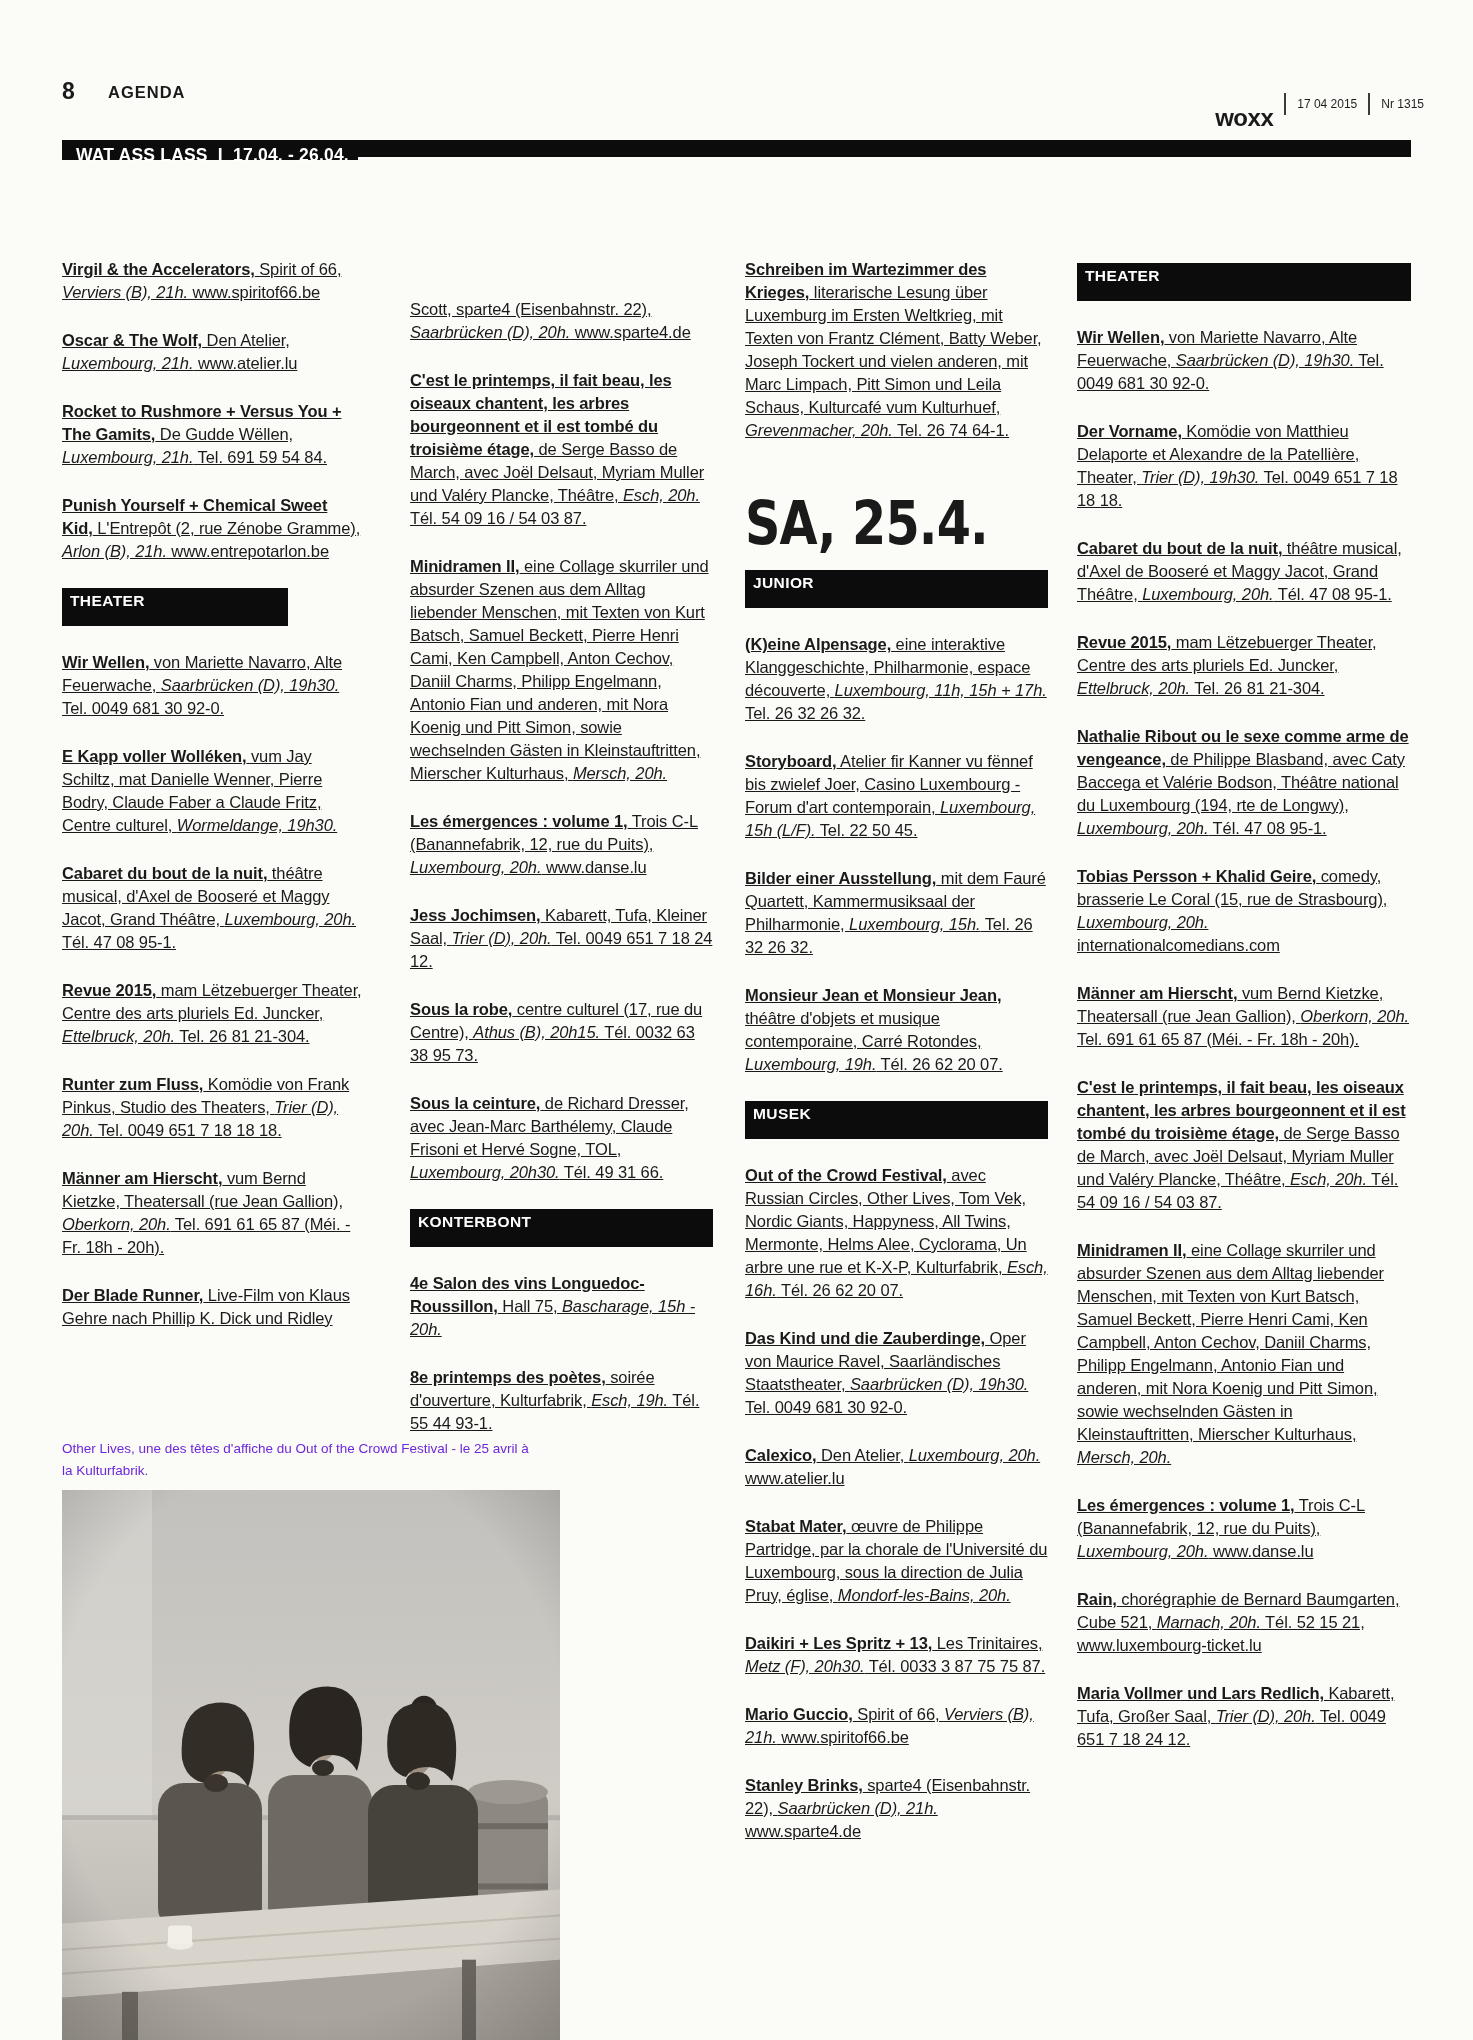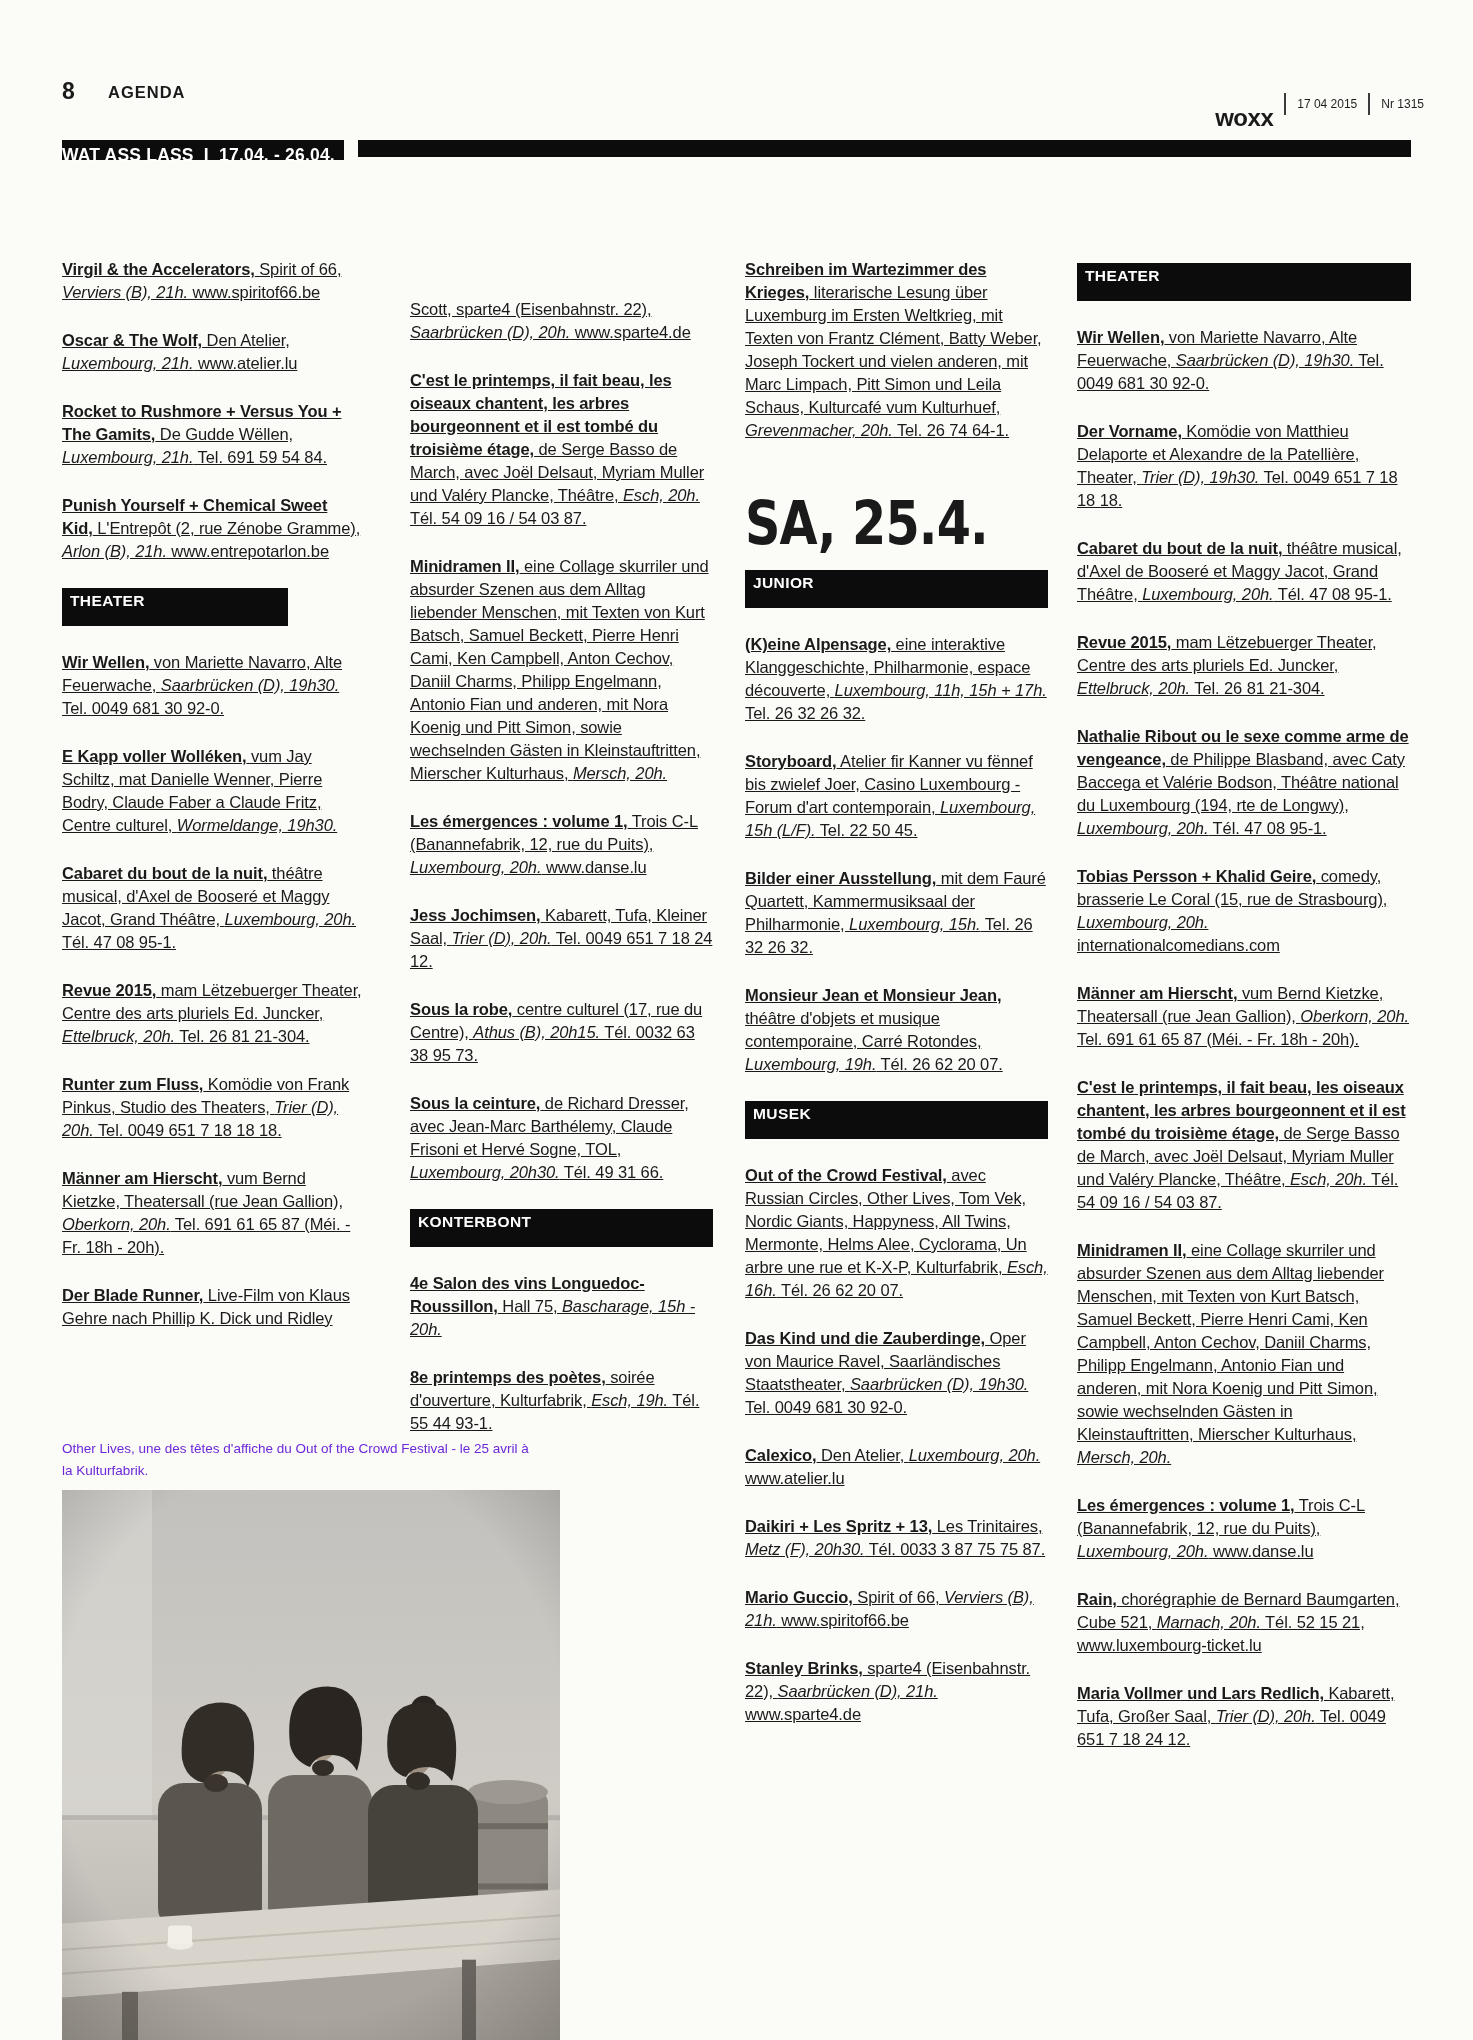--- a/index.html
+++ b/index.html
@@ -16,21 +16,21 @@
   .pageno{position:absolute;left:62px;top:78px;font-size:23px;font-weight:800;letter-spacing:.5px;}
   .rubric{position:absolute;left:108px;top:83px;font-size:16.5px;font-weight:700;letter-spacing:1px;}
   .masthead{position:absolute;right:49px;top:76px;display:flex;align-items:center;}
   .brand{font-size:24px;font-weight:800;letter-spacing:-.5px;margin-top:28px;}
   .mast-sep{width:2px;height:22px;background:#3a3a3a;margin:0 11px;}
   .mast-txt{font-size:12px;font-weight:400;color:#1f1f1f;}
   
   .kicker-label{
     position:absolute;left:62px;top:140px;width:282px;height:20px;
     background:var(--bar,#0c0c0c);color:#fff;font-weight:700;font-size:17.5px;
-    line-height:30px;white-space:pre;letter-spacing:.2px;
+    line-height:30px;padding-left:14px;white-space:pre;letter-spacing:.2px;
   }
   .kicker-line{position:absolute;left:358px;top:140px;width:1053px;height:17px;background:var(--bar,#0c0c0c);}
   
   .col{position:absolute;top:258px;}
   #col1{left:62px;width:300px;}
   #col2{left:410px;width:303px;margin-top:40px;}
   #col3{left:745px;width:303px;}
   #col4{left:1077px;top:263px;width:334px;}
   .entry{font-size:16.5px;line-height:23px;margin:0 0 25px 0;letter-spacing:-.1px;text-decoration:underline;}
   .seg-b{font-weight:700;}
@@ -100,20 +100,21 @@
       <div class="day-heading">SA, 25.4.</div>
       <div class="section-bar">JUNIOR</div>
       <p class="entry"><span class="seg-b">(K)eine Alpensage,</span><span class="seg-r"> eine interaktive Klanggeschichte, Philharmonie, espace découverte, </span><span class="seg-i">Luxembourg, 11h, 15h + 17h.</span><span class="seg-r"> Tel. 26 32 26 32.</span></p>
       <p class="entry"><span class="seg-b">Storyboard,</span><span class="seg-r"> Atelier fir Kanner vu fënnef bis zwielef Joer, Casino Luxembourg - Forum d'art contemporain, </span><span class="seg-i">Luxembourg, 15h (L/F).</span><span class="seg-r"> Tel. 22 50 45.</span></p>
       <p class="entry"><span class="seg-b">Bilder einer Ausstellung,</span><span class="seg-r"> mit dem Fauré Quartett, Kammermusiksaal der Philharmonie, </span><span class="seg-i">Luxembourg, 15h.</span><span class="seg-r"> Tel. 26 32 26 32.</span></p>
       <p class="entry"><span class="seg-b">Monsieur Jean et Monsieur Jean,</span><span class="seg-r"> théâtre d'objets et musique contemporaine, Carré Rotondes, </span><span class="seg-i">Luxembourg, 19h.</span><span class="seg-r"> Tél. 26 62 20 07.</span></p>
       <div class="section-bar">MUSEK</div>
       <p class="entry"><span class="seg-b">Out of the Crowd Festival,</span><span class="seg-r"> avec Russian Circles, Other Lives, Tom Vek, Nordic Giants, Happyness, All Twins, Mermonte, Helms Alee, Cyclorama, Un arbre une rue et K-X-P, Kulturfabrik, </span><span class="seg-i">Esch, 16h.</span><span class="seg-r"> Tél. 26 62 20 07.</span></p>
       <p class="entry"><span class="seg-b">Das Kind und die Zauberdinge,</span><span class="seg-r"> Oper von Maurice Ravel, Saarländisches Staatstheater, </span><span class="seg-i">Saarbrücken (D), 19h30.</span><span class="seg-r"> Tel. 0049 681 30 92-0.</span></p>
       <p class="entry"><span class="seg-b">Calexico,</span><span class="seg-r"> Den Atelier, </span><span class="seg-i">Luxembourg, 20h.</span><span class="seg-r"> www.atelier.lu</span></p>
+      <p class="entry"><span class="seg-b">Stabat Mater,</span><span class="seg-r"> œuvre de Philippe Partridge, par la chorale de l'Université du Luxembourg, sous la direction de Julia Pruy, église, </span><span class="seg-i">Mondorf-les-Bains, 20h.</span></p>
       <p class="entry"><span class="seg-b">Daikiri + Les Spritz + 13,</span><span class="seg-r"> Les Trinitaires, </span><span class="seg-i">Metz (F), 20h30.</span><span class="seg-r"> Tél. 0033 3 87 75 75 87.</span></p>
       <p class="entry"><span class="seg-b">Mario Guccio,</span><span class="seg-r"> Spirit of 66, </span><span class="seg-i">Verviers (B), 21h.</span><span class="seg-r"> www.spiritof66.be</span></p>
       <p class="entry"><span class="seg-b">Stanley Brinks,</span><span class="seg-r"> sparte4 (Eisenbahnstr. 22), </span><span class="seg-i">Saarbrücken (D), 21h.</span><span class="seg-r"> www.sparte4.de</span></p>
     </section>
   <section class="col" id="col4">
       <div class="section-bar">THEATER</div>
       <p class="entry"><span class="seg-b">Wir Wellen,</span><span class="seg-r"> von Mariette Navarro, Alte Feuerwache, </span><span class="seg-i">Saarbrücken (D), 19h30.</span><span class="seg-r"> Tel. 0049 681 30 92-0.</span></p>
       <p class="entry"><span class="seg-b">Der Vorname,</span><span class="seg-r"> Komödie von Matthieu Delaporte et Alexandre de la Patellière, Theater, </span><span class="seg-i">Trier (D), 19h30.</span><span class="seg-r"> Tel. 0049 651 7 18 18 18.</span></p>
       <p class="entry"><span class="seg-b">Cabaret du bout de la nuit,</span><span class="seg-r"> théâtre musical, d'Axel de Booseré et Maggy Jacot, Grand Théâtre, </span><span class="seg-i">Luxembourg, 20h.</span><span class="seg-r"> Tél. 47 08 95-1.</span></p>
       <p class="entry"><span class="seg-b">Revue 2015,</span><span class="seg-r"> mam Lëtzebuerger Theater, Centre des arts pluriels Ed. Juncker, </span><span class="seg-i">Ettelbruck, 20h.</span><span class="seg-r"> Tel. 26 81 21-304.</span></p>

